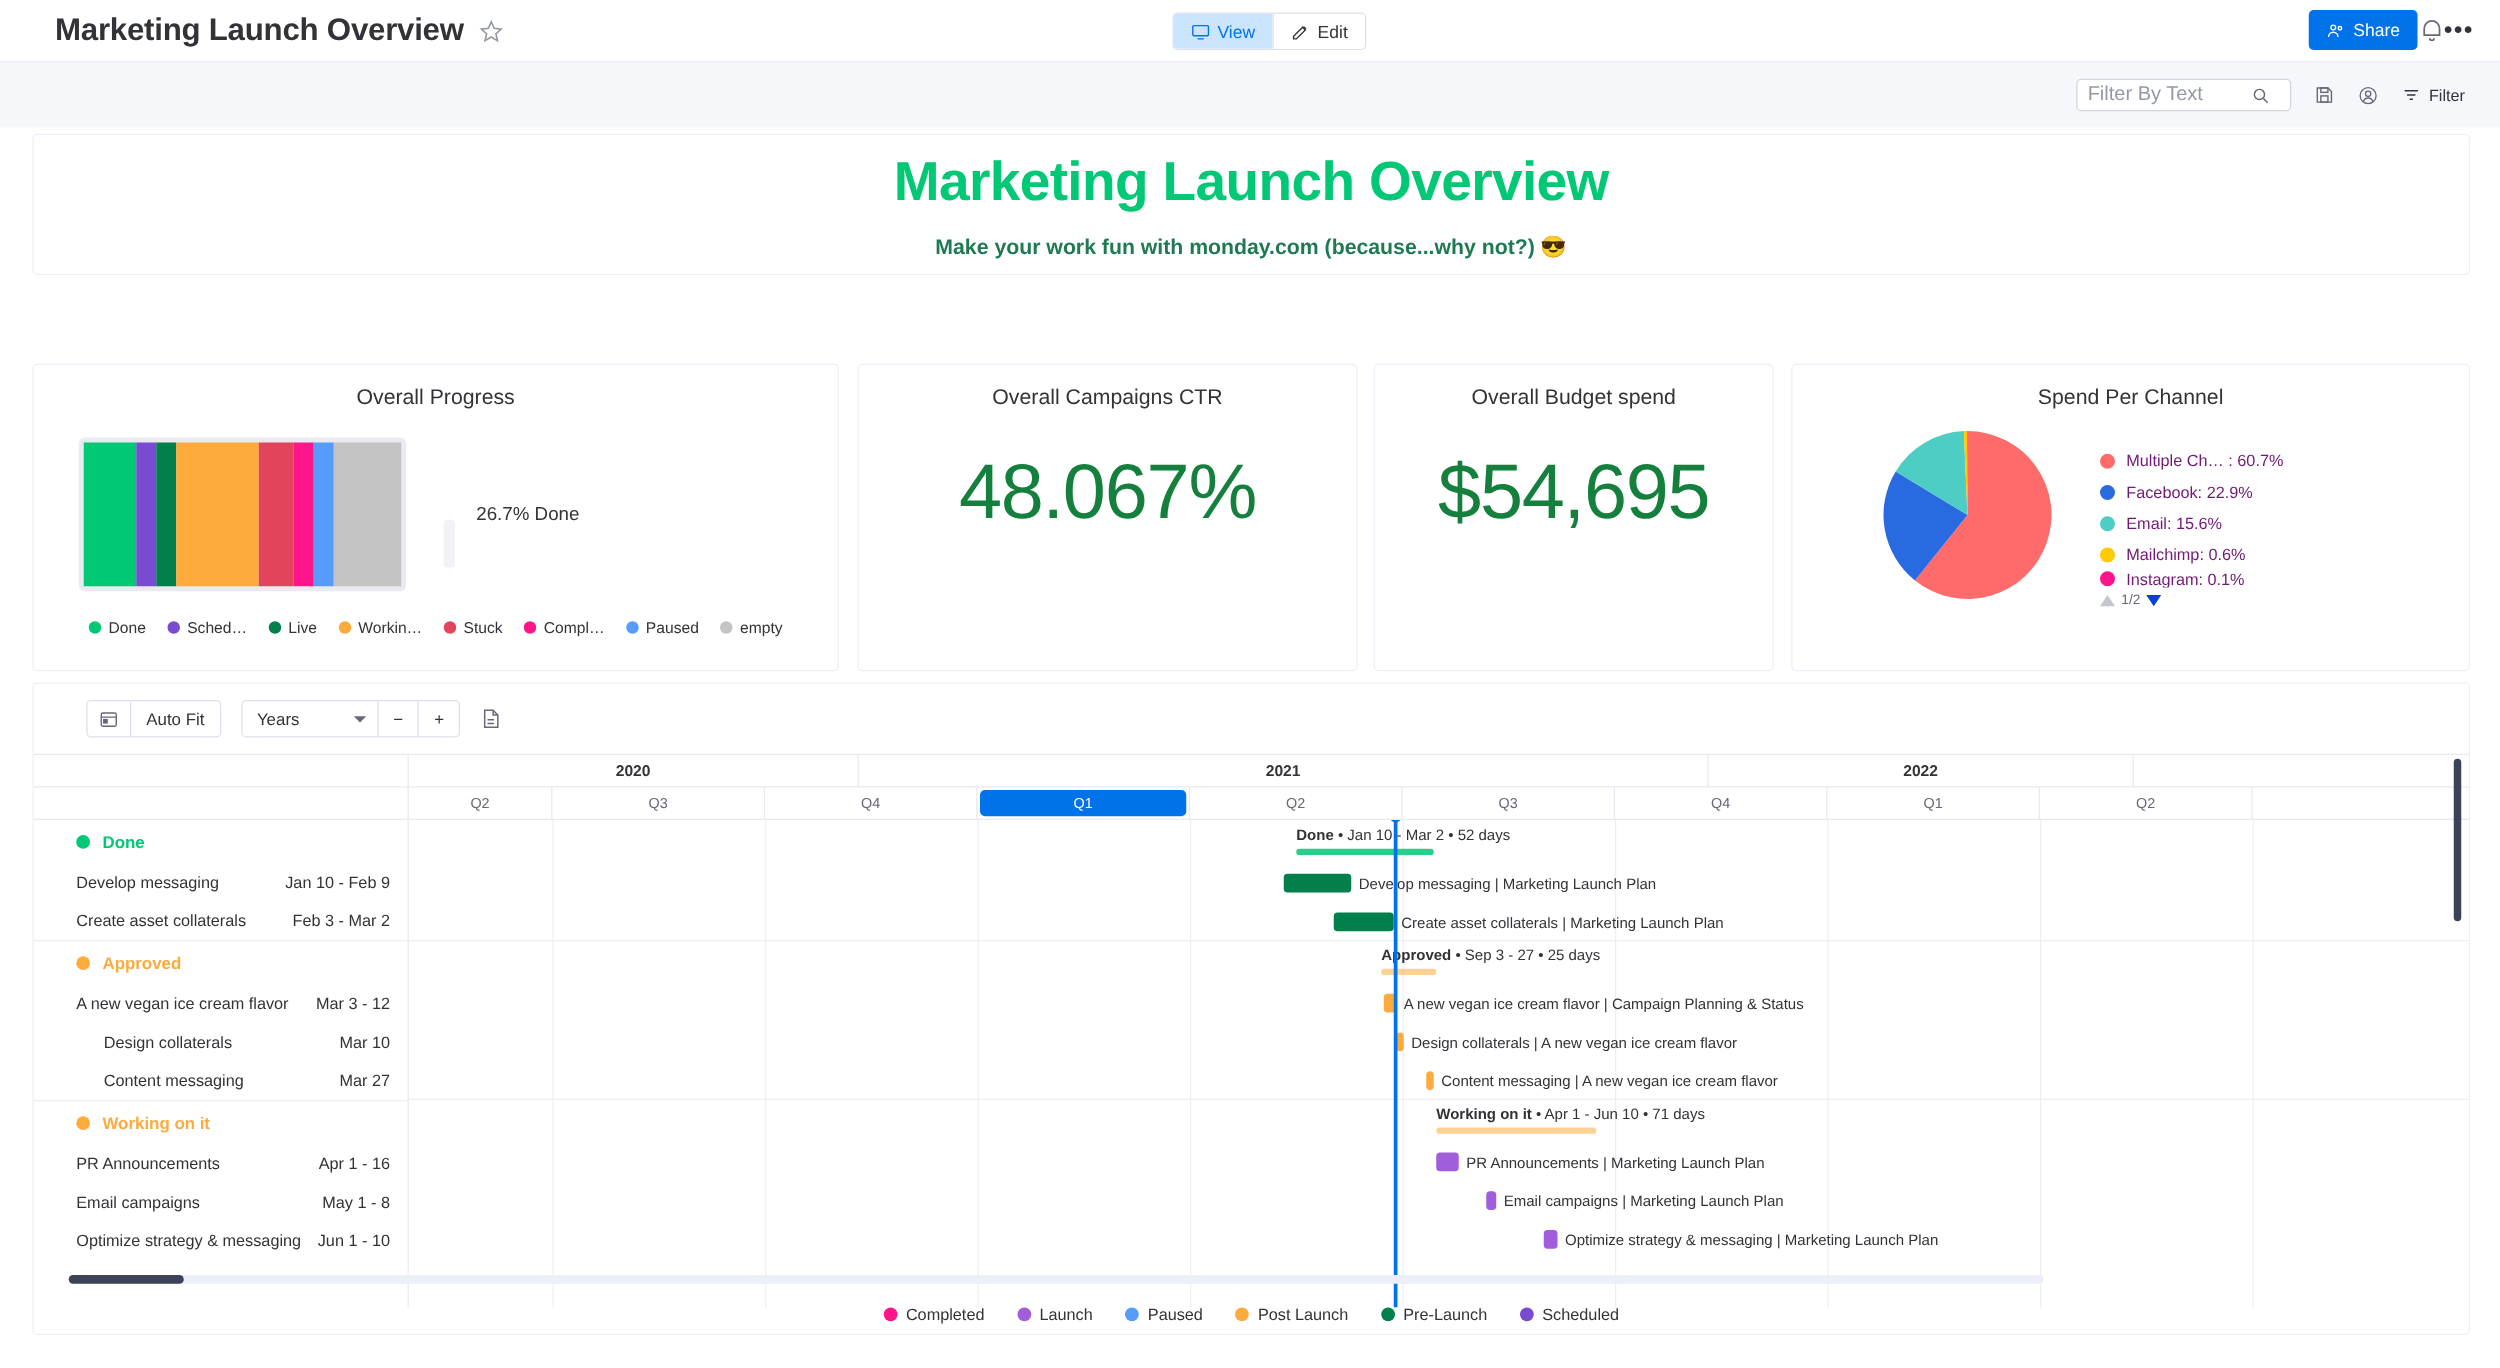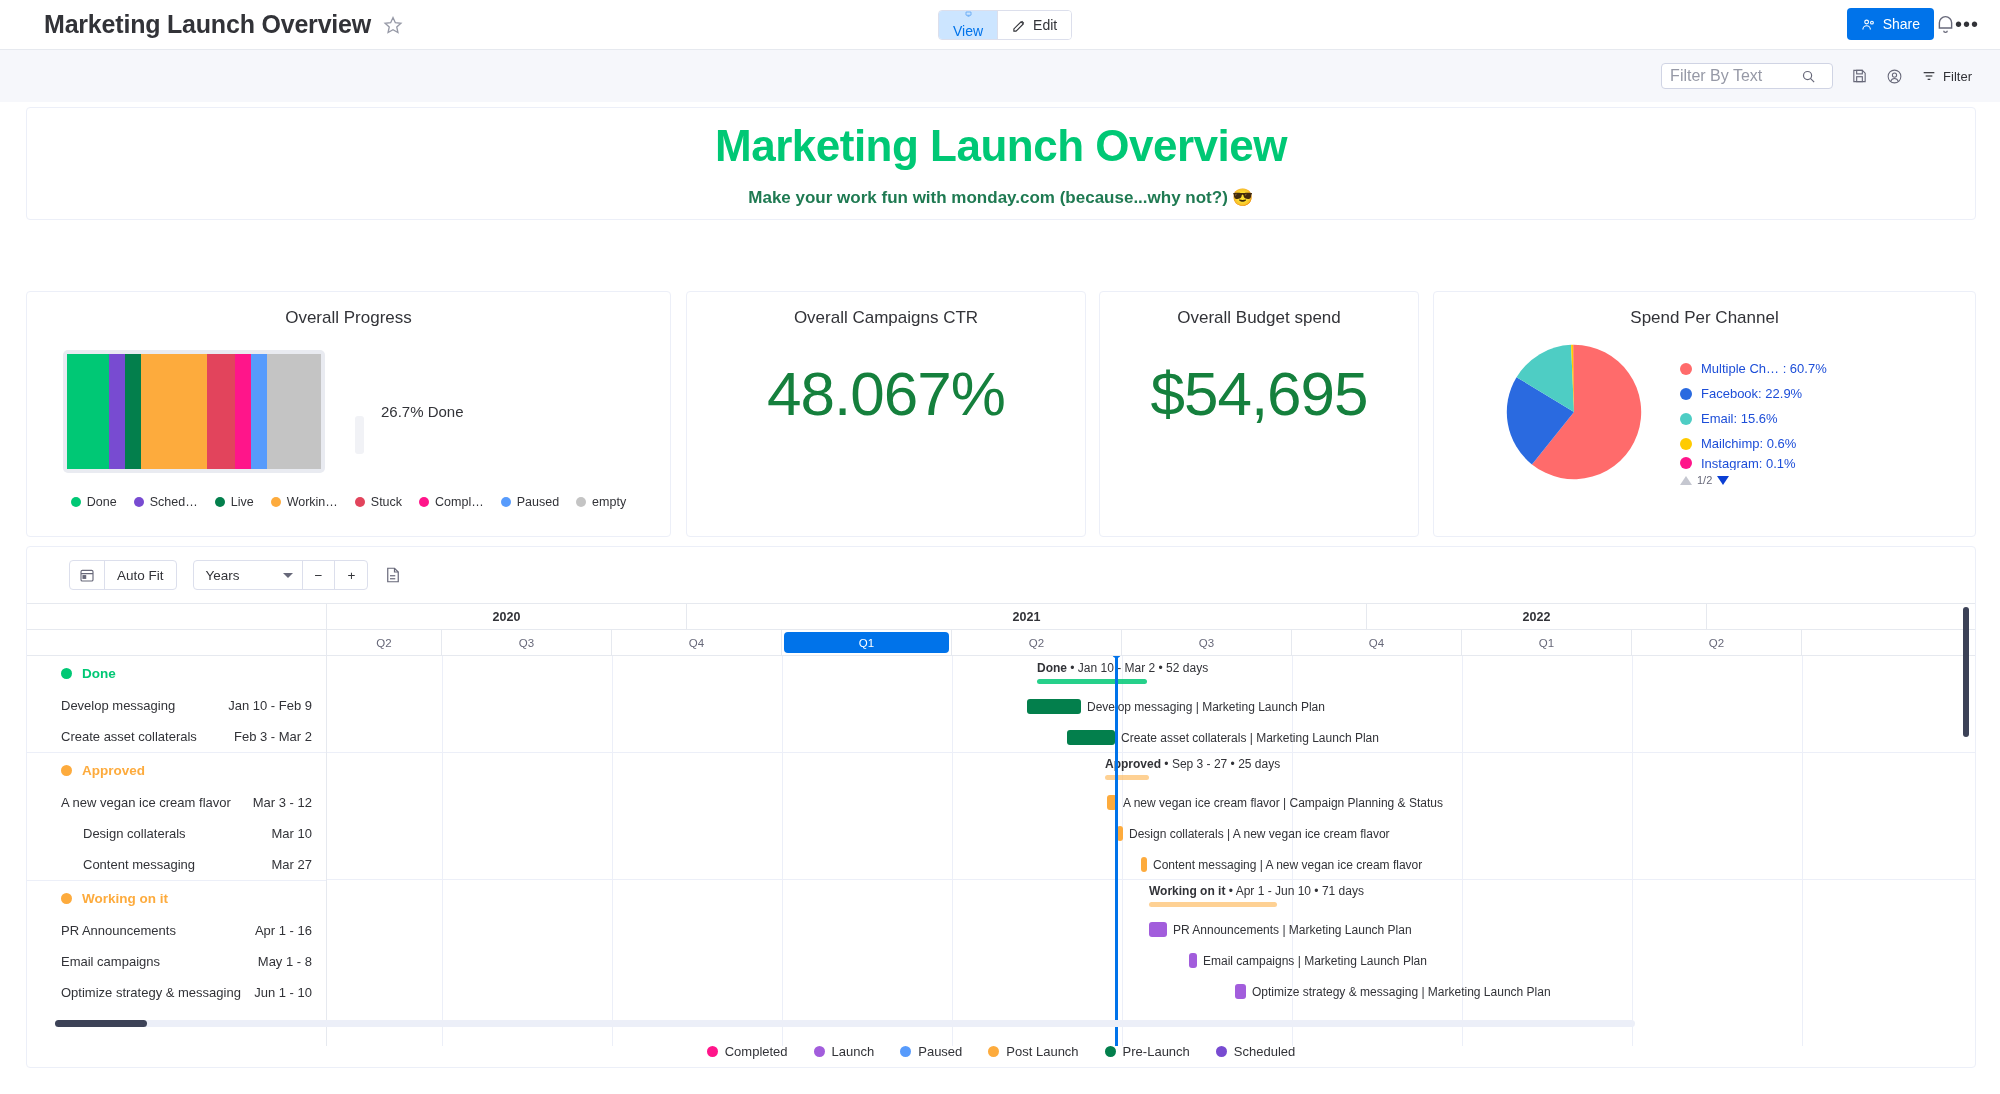--- a/index.html
+++ b/index.html
@@ -26,21 +26,21 @@
     position: absolute; left: 938px; top: 10px;
     display: flex; height: 30px;
     border-radius: 4px; overflow: hidden;
     border: 1px solid #dcdfec;
   }
   .view-switch .seg {
     display: flex; align-items: center; gap: 6px;
     padding: 0 14px; font-size: 14px; color: #323338;
     background: #ffffff; cursor: pointer;
   }
-  .view-switch .seg.active { background: #cce5ff; color: #0073ea; flex-direction: column; }
+  .view-switch .seg.active { background: #cce5ff; color: #0073ea; }
   .view-switch .seg + .seg { border-left: 1px solid #dcdfec; }
 
   .topbar-right {
     position: absolute; right: 22px; top: 8px;
     display: flex; align-items: center; 
   }
   .share-btn {
     display: flex; align-items: center; gap: 7px;
     background: #0073ea; color: #ffffff;
     height: 32px; padding: 0 14px; border-radius: 4px;
@@ -128,21 +128,21 @@
 
   .big-number {
     text-align: center; font-size: 62px; font-weight: 400; color: #15803d;
     margin-top: 30px; letter-spacing: -1px;
   }
 
   
   .pie-body { display: flex; align-items: flex-start; padding: 10px 0 0 0; }
   .pie-wrap { position: relative; margin-left: 70px; margin-top: 4px; }
   .pie-legend { margin-left: 36px; margin-top: 18px; position: relative; }
-  .pie-legend-item { display: flex; align-items: center; gap: 9px; font-size: 13px; color: #1d4ed8; height: 25px; }
+  .pie-legend-item { display: flex; align-items: center; gap: 9px; font-size: 13px; color: #701a75; height: 25px; }
   .pie-legend-item.clipped { height: 14px; overflow: hidden; }
   .pie-pager {
     position: absolute; left: 0; top: 118px;
     display: flex; align-items: center; gap: 5px; font-size: 11px; color: #676879;
   }
   .tri-up { width: 0; height: 0; border-left: 6px solid transparent; border-right: 6px solid transparent; border-bottom: 9px solid #c5c7d0; }
   .tri-down { width: 0; height: 0; border-left: 6px solid transparent; border-right: 6px solid transparent; border-top: 9px solid #0b3fd4; }
 
   
   .gantt {

